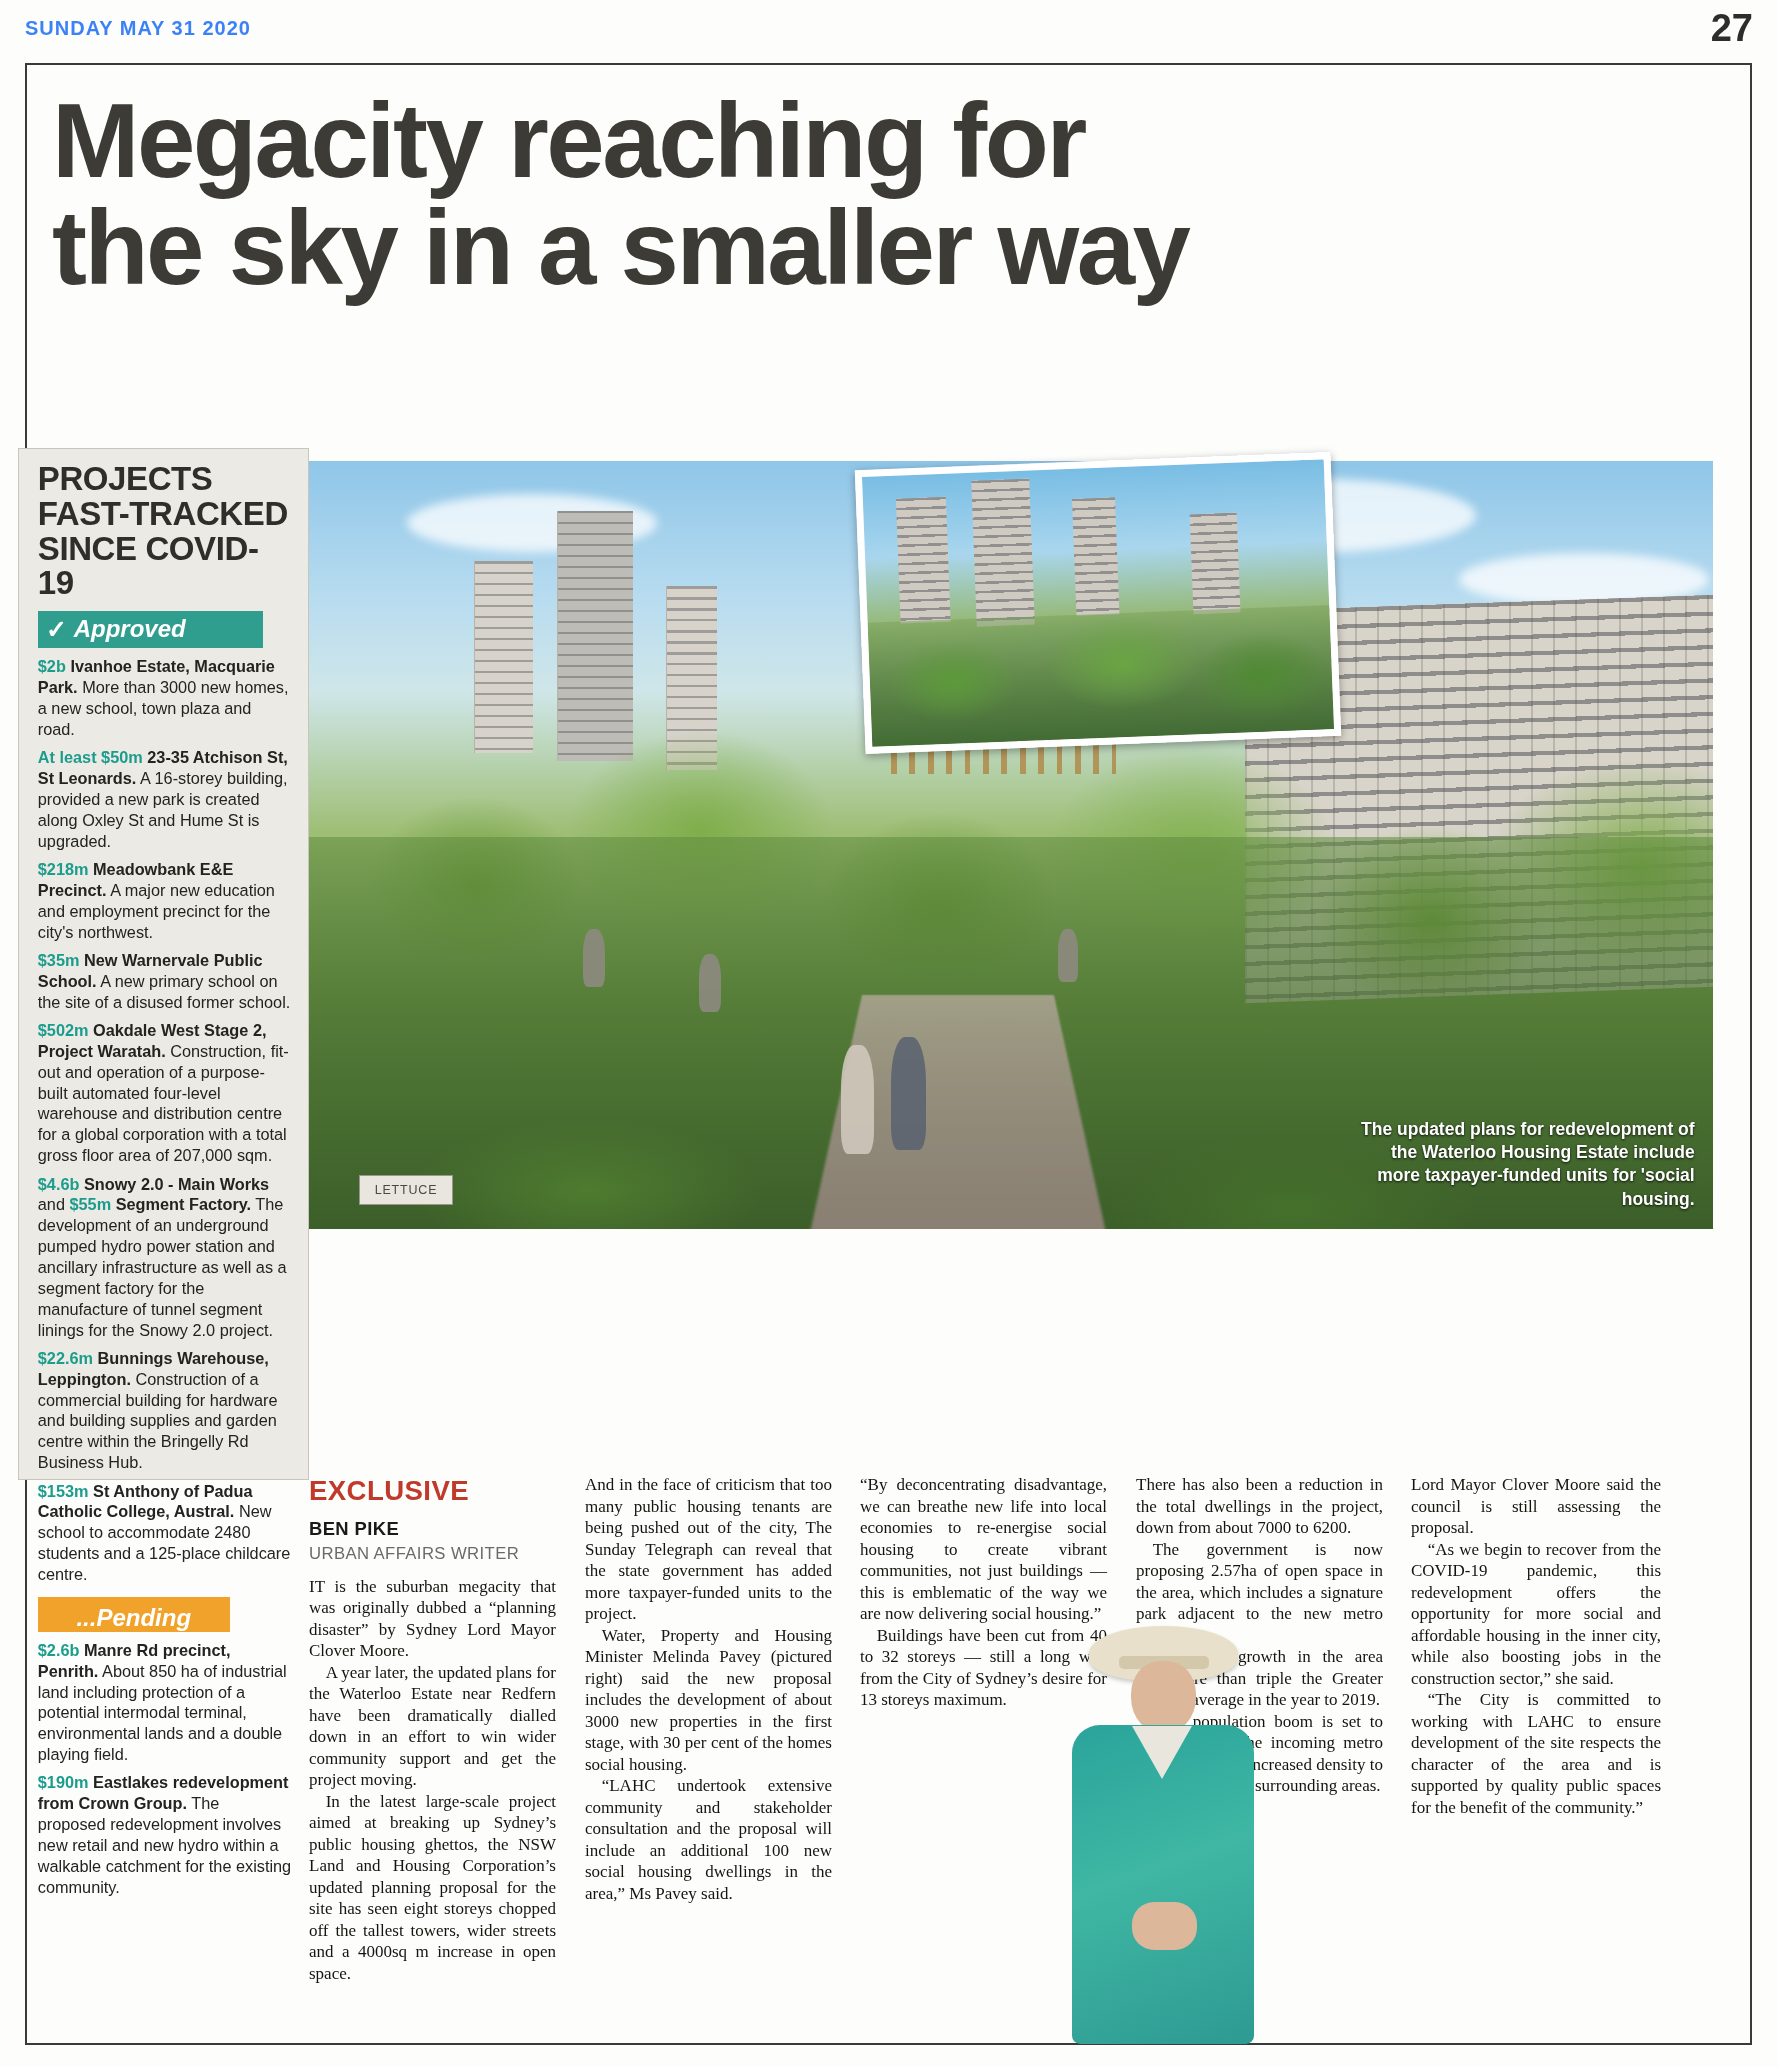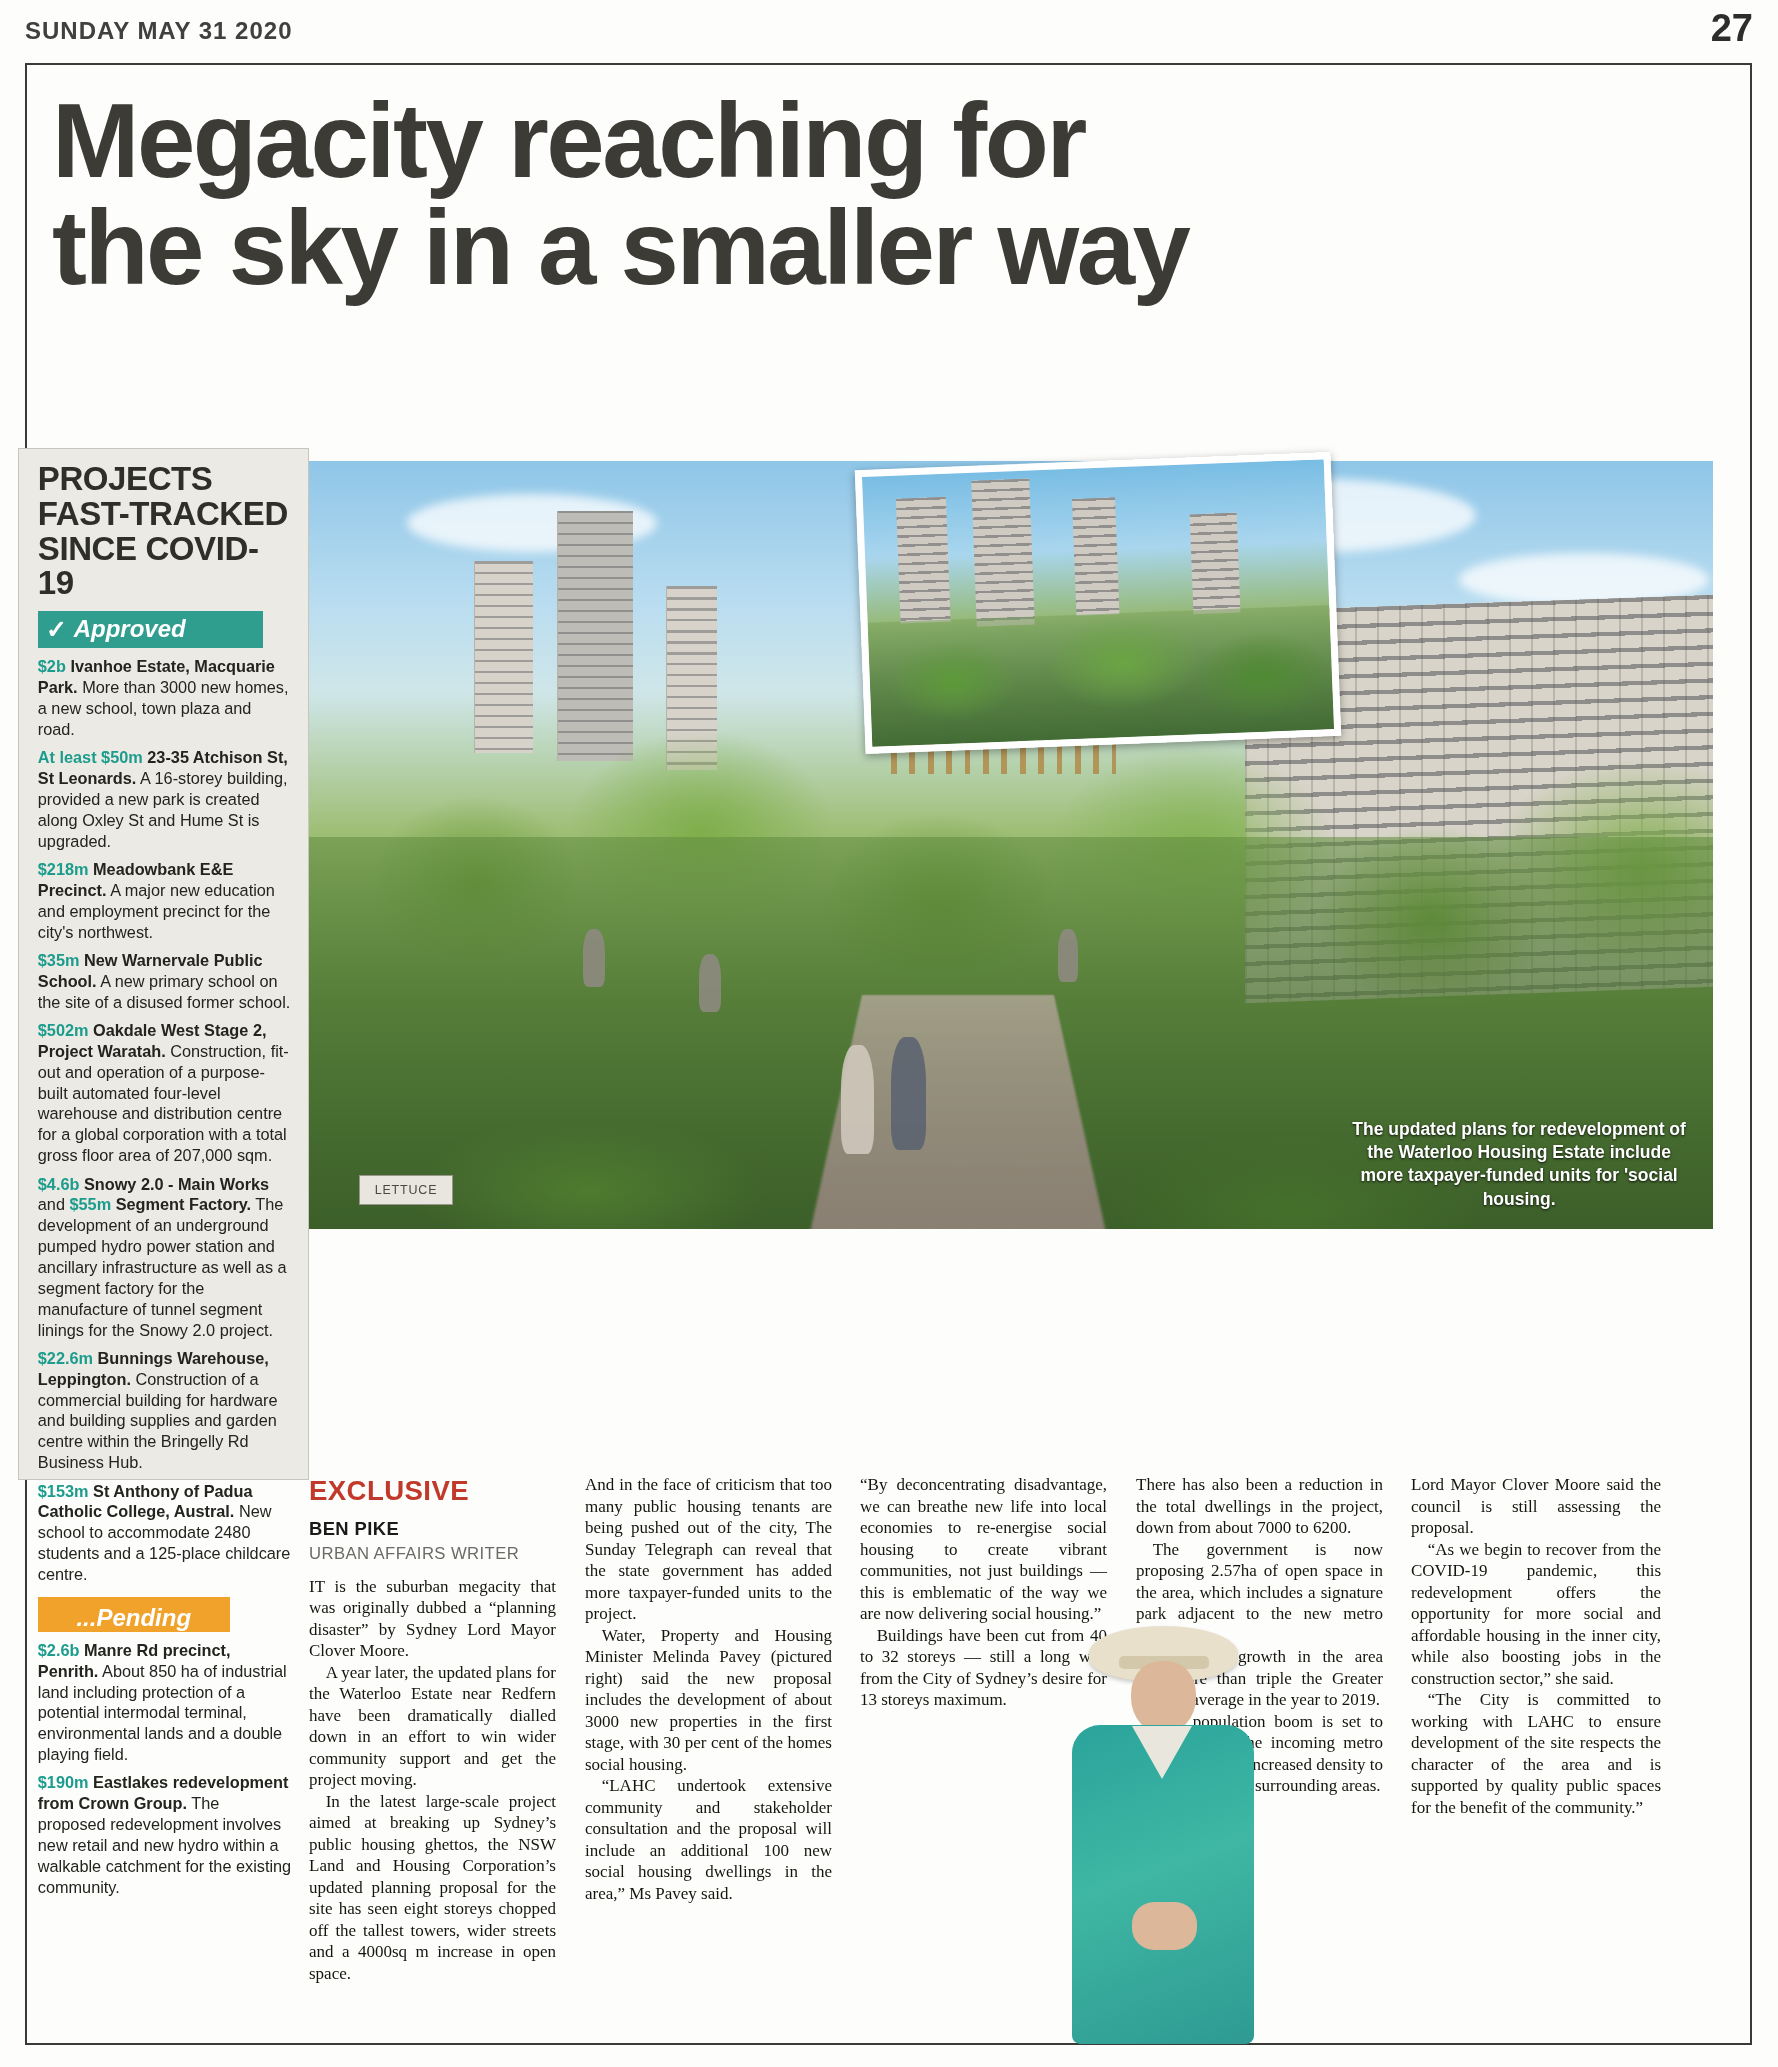--- a/index.html
+++ b/index.html
@@ -25,23 +25,23 @@
   .masthead {
     position: absolute;
     top: 11.7px; left: 25px; right: 25px;
     height: 38px;
   }
   .masthead .date {
     position: absolute;
     left: 0; top: 5px;
     font-family: "Liberation Sans", sans-serif;
     font-weight: bold;
-    font-size: 24px;
+    font-size: 20px;
     letter-spacing: 1px;
-    color: #404040;
+    color: #3b82f6;
   }
   .masthead .pageno {
     position: absolute;
     right: 0; top: -5px;
     font-family: "Liberation Sans", sans-serif;
     font-weight: bold;
     font-size: 38px;
     color: #2d2d2b;
   }
 
@@ -154,21 +154,21 @@
     font-size: 12.5px;
     color: #4a4840;
     text-align: center;
     line-height: 28px;
     letter-spacing: 0.8px;
   }
   .photo-caption {
     position: absolute;
     right: 18.4px; bottom: 18.4px;
     width: 351px;
-    text-align: center;
+    text-align: right;
     font-family: "Liberation Sans", sans-serif;
     font-weight: bold;
     font-size: 17.5px;
     line-height: 1.32;
     color: #ffffff;
     text-shadow: 0 0.8px 2.5px rgba(0,0,0,0.85);
   }
 
   
   .inset {

